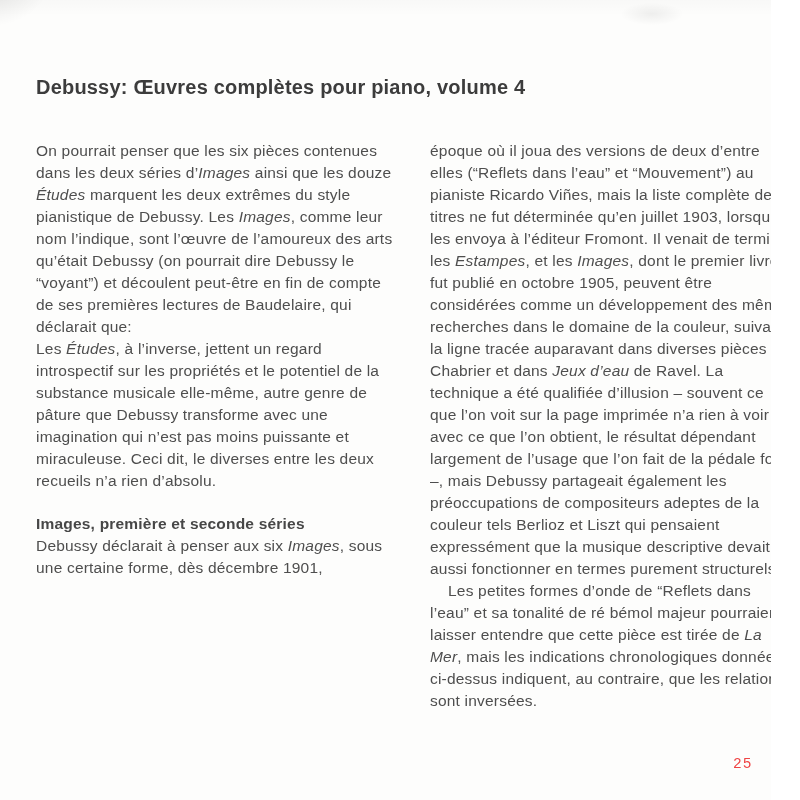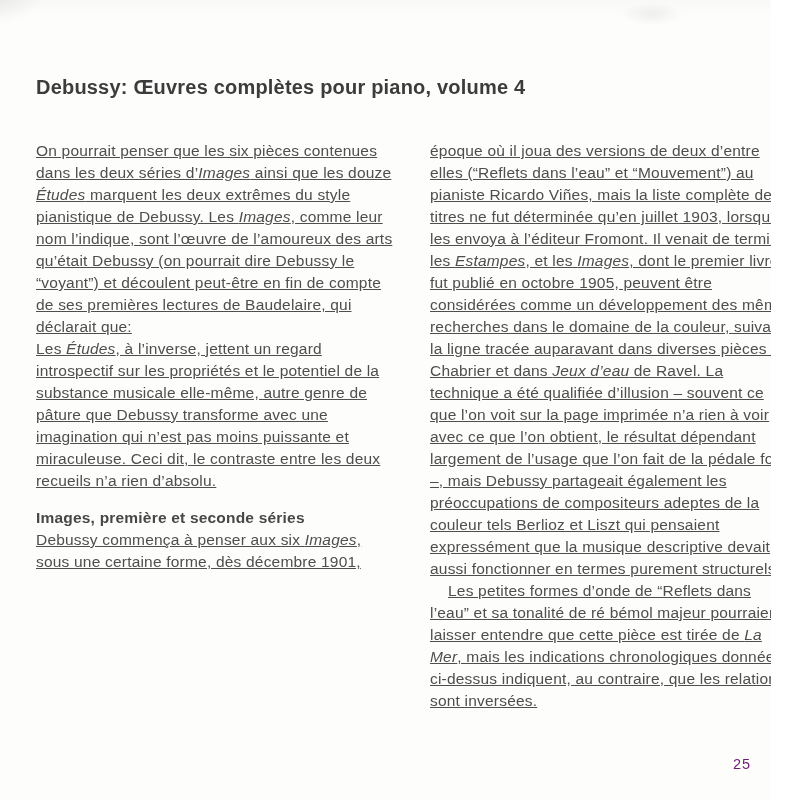--- a/index.html
+++ b/index.html
@@ -42,63 +42,63 @@
     position: absolute;
     top: 140px;
   }
   .col-left  { left: 36px;  width: 358px; }
   .col-right { left: 430px; width: 364px; }
   .col p {
     margin: 0;
     font-size: 15.5px;
     line-height: 22px;
     letter-spacing: 0.2px;
-    text-decoration: underline;
   }
   .quote {
     margin-left: 38px !important;
     width: 302px;
     font-size: 13.5px !important;
     line-height: 21px !important;
   }
   .subheading {
-    margin: 15px 0 0 0;
+    margin: 21px 0 0 0;
     font-size: 15.5px;
     line-height: 22px;
     font-weight: bold;
     letter-spacing: 0.2px;
     color: #474747;
   }
   .indent-first {
     text-indent: 18px;
   }
   .it {
     font-style: italic;
   }
   .page-number {
     position: absolute;
     left: 733px;
     top: 756px;
     font-size: 14.5px;
     letter-spacing: 1px;
-    color: #701a75;
+    color: #ef4444;
+    font-family: Liberation Mono, monospace;
   }
 </style>
 </head>
 <body>
 
 <div class="page">
 
   <h1 class="title">Debussy: Œuvres complètes pour piano, volume 4</h1>
 
   <div class="col col-left">
     <p><span>On pourrait penser que les six pièces contenues dans les deux séries d’</span><span class="it">Images</span><span> ainsi que les douze </span><span class="it">Études</span><span> marquent les deux extrêmes du style pianistique de Debussy. Les </span><span class="it">Images</span><span>, comme leur nom l’indique, sont l’œuvre de l’amoureux des arts qu’était Debussy (on pourrait dire Debussy le “voyant”) et découlent peut-être en fin de compte de ses premières lectures de Baudelaire, qui déclarait que:</span></p>
-    <p><span>Les </span><span class="it">Études</span><span>, à l’inverse, jettent un regard introspectif sur les propriétés et le potentiel de la substance musicale elle-même, autre genre de pâture que Debussy transforme avec une imagination qui n’est pas moins puissante et miraculeuse. Ceci dit, le contraste entre les deux recueils n’a rien d’absolu.</span></p>
+    <p><span>Les </span><span class="it">Études</span><span>, à l’inverse, jettent un regard introspectif sur les propriétés et le potentiel de la substance musicale elle-même, autre genre de pâture que Debussy transforme avec une imagination qui n’est pas moins puissante et miraculeuse. Ceci dit, le diverses entre les deux recueils n’a rien d’absolu.</span></p>
     <h2 class="subheading">Images, première et seconde séries</h2>
-    <p><span>Debussy commença à penser aux six </span><span class="it">Images</span><span>, sous une certaine forme, dès décembre 1901,</span></p>
+    <p><span>Debussy déclarait à penser aux six </span><span class="it">Images</span><span>, sous une certaine forme, dès décembre 1901,</span></p>
   </div>
 
   <div class="col col-right">
     <p><span>époque où il joua des versions de deux d’entre elles (“Reflets dans l’eau” et “Mouvement”) au pianiste Ricardo Viñes, mais la liste complète des titres ne fut déterminée qu’en juillet 1903, lorsqu’il les envoya à l’éditeur Fromont. Il venait de terminer les </span><span class="it">Estampes</span><span>, et les </span><span class="it">Images</span><span>, dont le premier livre fut publié en octobre 1905, peuvent être considérées comme un développement des mêmes recherches dans le domaine de la couleur, suivant la ligne tracée auparavant dans diverses pièces de Chabrier et dans </span><span class="it">Jeux d’eau</span><span> de Ravel. La technique a été qualifiée d’illusion – souvent ce que l’on voit sur la page imprimée n’a rien à voir avec ce que l’on obtient, le résultat dépendant largement de l’usage que l’on fait de la pédale forte –, mais Debussy partageait également les préoccupations de compositeurs adeptes de la couleur tels Berlioz et Liszt qui pensaient expressément que la musique descriptive devait aussi fonctionner en termes purement structurels.</span></p>
     <p class="indent-first"><span>Les petites formes d’onde de “Reflets dans l’eau” et sa tonalité de ré bémol majeur pourraient laisser entendre que cette pièce est tirée de </span><span class="it">La Mer</span><span>, mais les indications chronologiques données ci-dessus indiquent, au contraire, que les relations sont inversées.</span></p>
   </div>
 
   <div class="page-number">25</div>
 
 </div>

